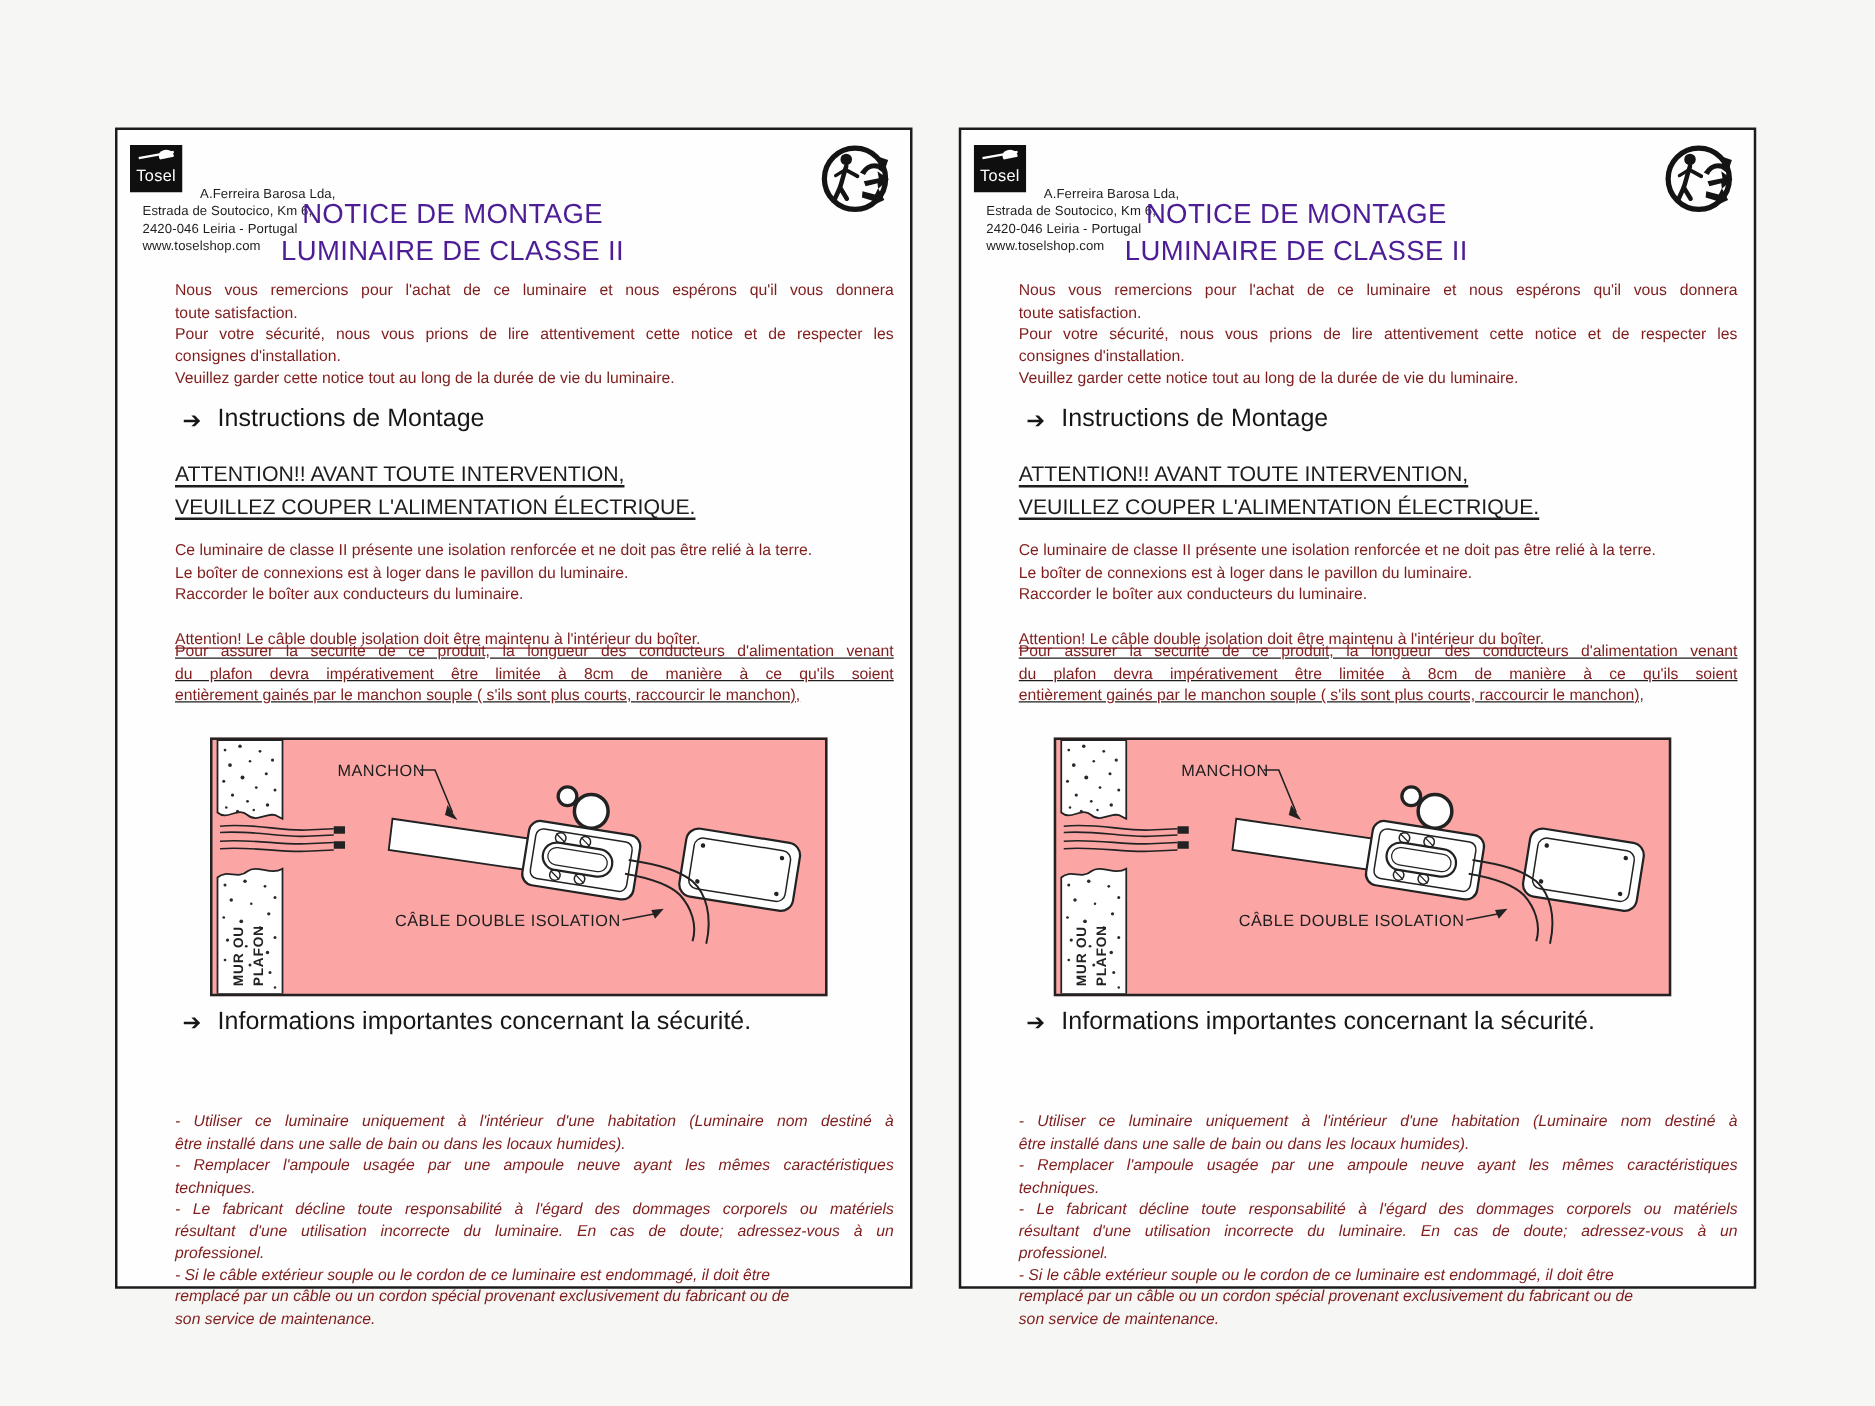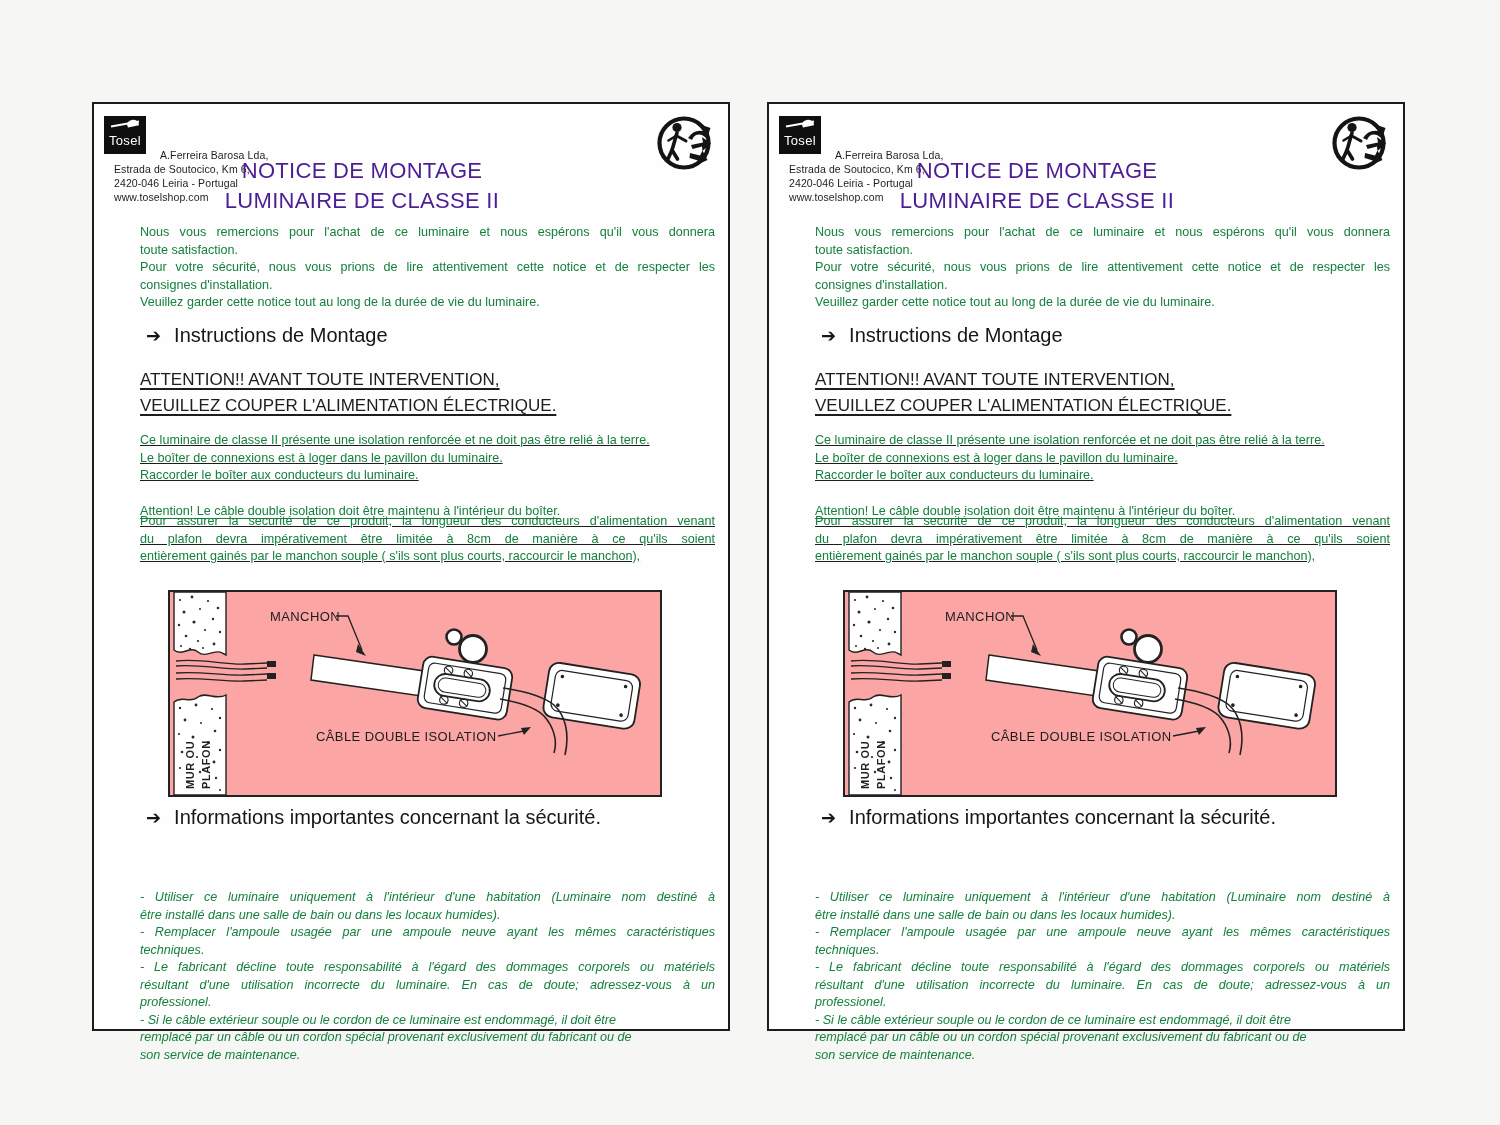--- a/index.html
+++ b/index.html
@@ -18,33 +18,33 @@
     background:#fefefe;border:2px solid #1c1c1c;
   }
   .abs{position:absolute;}
   
   .logo-box{left:10px;top:12px;width:42px;height:32px;}
   .company{left:8px;top:44px;width:230px;font-size:10.5px;line-height:14px;letter-spacing:.1px;margin-left:12px;}
   .company .l1{padding-left:46px;}
   .doc-title{left:80px;top:52px;width:376px;text-align:center;font-size:22px;line-height:30px;letter-spacing:.3px;color:#4c1d95;}
   .triman{left:561px;top:8px;width:62px;height:62px;}
   
-  .line{font-size:12.6px;line-height:17.5px;white-space:nowrap;color:#15803d;}
+  .line{font-size:12.6px;line-height:17.5px;white-space:nowrap;color:#7f1d1d;}
   .jline{white-space:normal;text-align:justify;text-align-last:justify;}
   .intro{left:46px;top:120px;width:575px;}
   .h-sec{display:flex;align-items:center;gap:13px;font-size:20px;color:#161616;}
   .h-montage{left:52px;top:220px;}
   .h-safety{left:52px;top:702px;}
   .h-sec .arrow{font-size:18px;line-height:20px;}
   .attention{left:46px;top:263px;width:500px;text-align:left;}
   .attention .aline{
     font-size:17px;line-height:26px;white-space:nowrap;
     text-decoration:underline;text-decoration-thickness:1.5px;text-underline-offset:3px;
   }
-  .class2{left:46px;top:328px;width:585px;text-decoration:underline;}
+  .class2{left:46px;top:328px;width:585px;}
   .cable-warning{left:46px;top:399px;width:585px;}
   .cable-warning .line{text-decoration:underline;text-decoration-thickness:1.2px;text-underline-offset:2.5px;}
   .sleeve{left:46px;top:409px;width:575px;text-decoration:underline;}
   .diagram{left:74px;top:486px;width:494px;height:207px;border:2px solid #222;box-sizing:border-box;background:#fca5a5;}
   .safety{left:46px;top:785px;width:575px;font-style:italic;}
   svg text{font-family:"Liberation Sans","DejaVu Sans",sans-serif;}
   .cadtxt{font-size:13px;letter-spacing:.4px;fill:#1d1d1d;}
   .walltxt{font-size:11px;font-weight:600;letter-spacing:.6px;fill:#222;}
 </style>
 </head>

